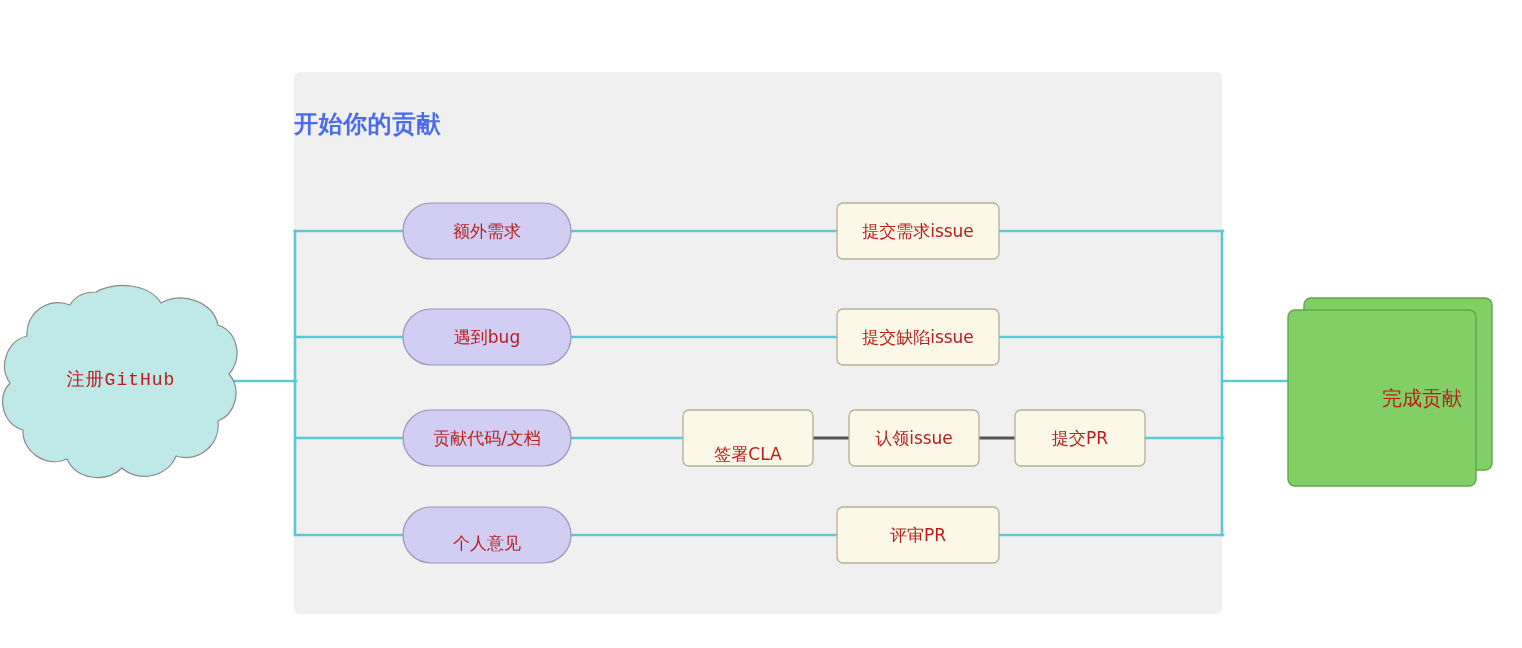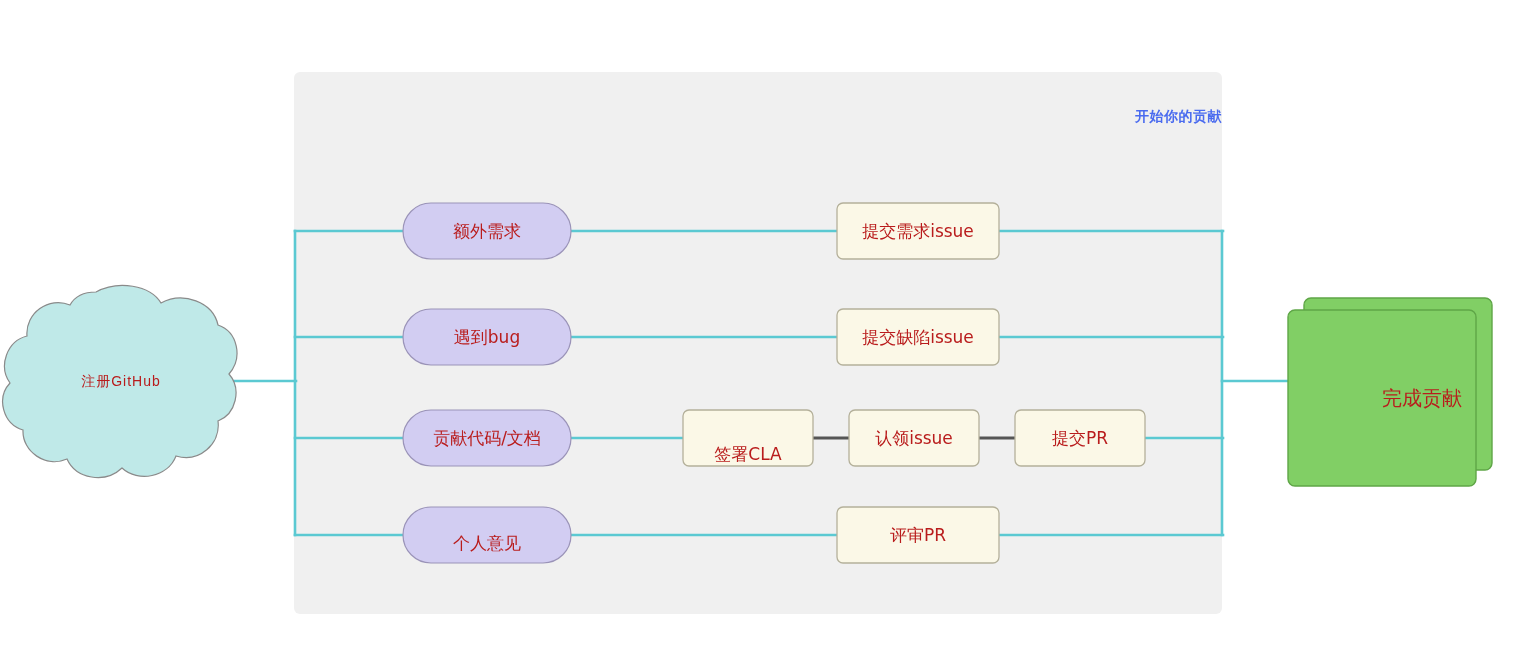--- a/index.html
+++ b/index.html
@@ -35,33 +35,33 @@
     text-align: center;
     color: #b91c1c;
     pointer-events: none;
     line-height: 1.2;
   }
   #panel-title {
     position: absolute;
     left: 294px;
     top: 108px;
     width: 928px;
-    text-align: right;
-    font-size: 14px;
+    text-align: left;
+    font-size: 24px;
     font-weight: bold;
     color: #4a6bef;
     letter-spacing: 0.5px;
   }
   .cn-text {
     font-family: "DejaVu Sans", "Liberation Sans", sans-serif;
     font-size: 17px;
   }
   .mono-text {
-    font-family: Liberation Sans, sans-serif;
-    font-size: 14px;
+    font-family: Liberation Mono, monospace;
+    font-size: 18px;
     letter-spacing: 1px;
   }
   .big-text {
     font-family: "DejaVu Sans", "Liberation Sans", sans-serif;
     font-size: 20px;
     padding-left: 40px;
   }
 </style>
 </head>
 <body>

